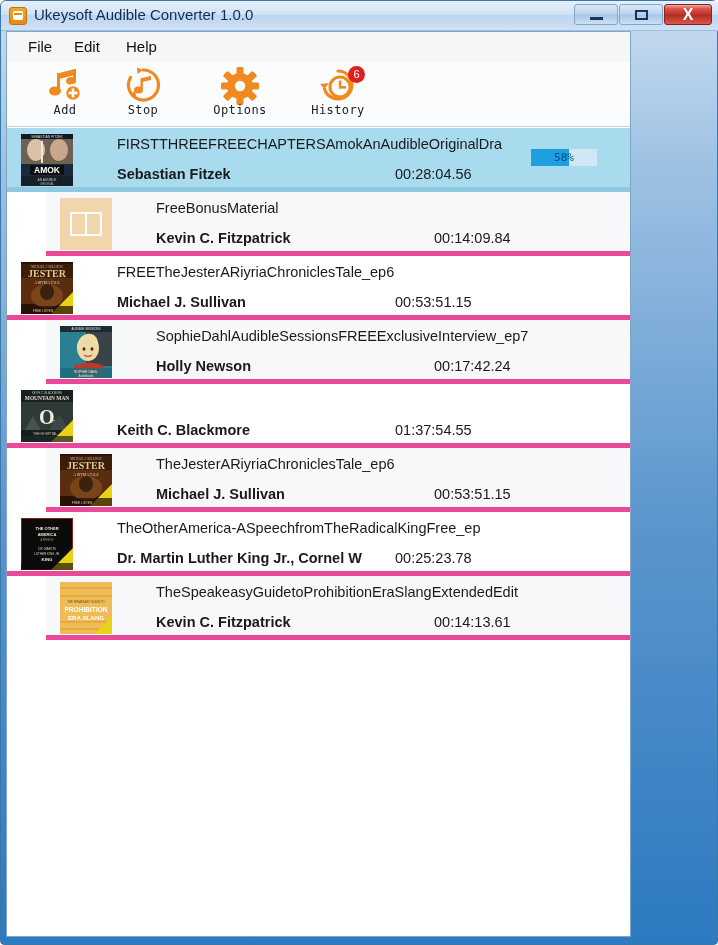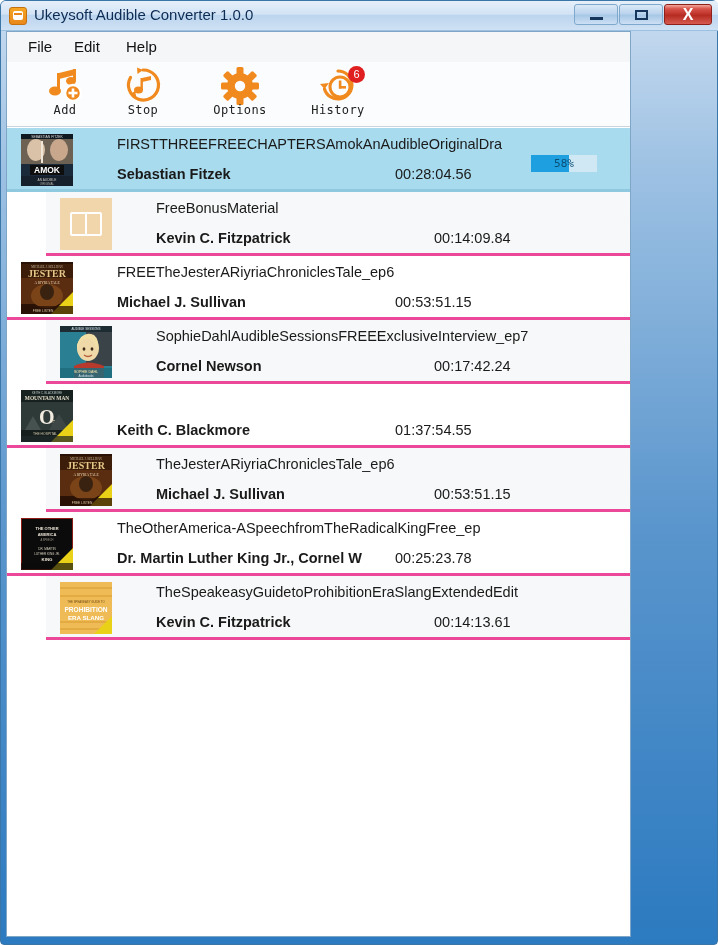--- a/index.html
+++ b/index.html
@@ -199,21 +199,21 @@
     left: 0; top: 96px;
     width: 706px;
     bottom: 0;
     background: #ffffff;
     overflow: hidden;
   }
   .row {
     position: relative;
     height: 64px;
     box-sizing: border-box;
-    border-bottom: 3px solid #ec4899;
+    border-bottom: 5px solid #ec4899;
     background: #ffffff;
   }
   .row.alt { background: #f7f8f9; margin-left: 39px; }
   .row.selected { background: #a8dbee; border-bottom-color: #8fc9e0; }
 
   .thumb {
     position: absolute;
     left: 14px; top: 6px;
     width: 52px; height: 52px;
     box-sizing: border-box;
@@ -268,21 +268,20 @@
     font-size: 14.5px;
     color: #1a1a1a;
     white-space: nowrap;
     font-family: "Liberation Sans", sans-serif;
   }
   .progress-wrap {
     position: absolute;
     left: 524px; top: 21px;
     width: 66px; height: 17px;
     background: #cfe8f4;
-    margin-top: 6px;
   }
   .progress-fill {
     position: absolute;
     left: 0; top: 0;
     height: 100%;
     background: #1e9fe0;
   }
   .progress-text {
     position: absolute;
     left: 0; top: 0;
@@ -448,21 +447,21 @@
             </svg></div>
           <div class="act-del"><svg width="22" height="22" viewBox="0 0 22 22">
               <path d="M3.5 2 L11 9.5 L18.5 2 L20.5 4.5 L13.5 11.5 L20.5 18.5 L18.5 21 L11 13.5 L3.5 21 L1.5 18.5 L8.5 11.5 L1.5 4.5 Z" fill="#f4821f"></path>
             </svg></div>
         </div>
         <div class="row alt">
           <div class="thumb"><svg width="52" height="52" viewBox="0 0 52 52">
               <use href="#art-cover-sophie-dahl"></use>
             </svg></div>
           <div class="title">SophieDahlAudibleSessionsFREEExclusiveInterview_ep7</div>
-          <div class="author">Cornel Newson</div>
+          <div class="author">Holly Newson</div>
           <div class="duration">00:17:42.24</div>
           <div class="act-edit"><svg width="22" height="22" viewBox="0 0 22 22">
               <path d="M3 5 H13 V7 H5 V18 H16 V11 H18 V20 H3 Z" fill="#f08a1e"></path>
               <path d="M11 12 L18.5 4.5 L20.5 6.5 L13 14 L10 15 Z" fill="#f08a1e"></path>
             </svg></div>
           <div class="act-del"><svg width="22" height="22" viewBox="0 0 22 22">
               <path d="M3.5 2 L11 9.5 L18.5 2 L20.5 4.5 L13.5 11.5 L20.5 18.5 L18.5 21 L11 13.5 L3.5 21 L1.5 18.5 L8.5 11.5 L1.5 4.5 Z" fill="#f4821f"></path>
             </svg></div>
         </div>
         <div class="row">

